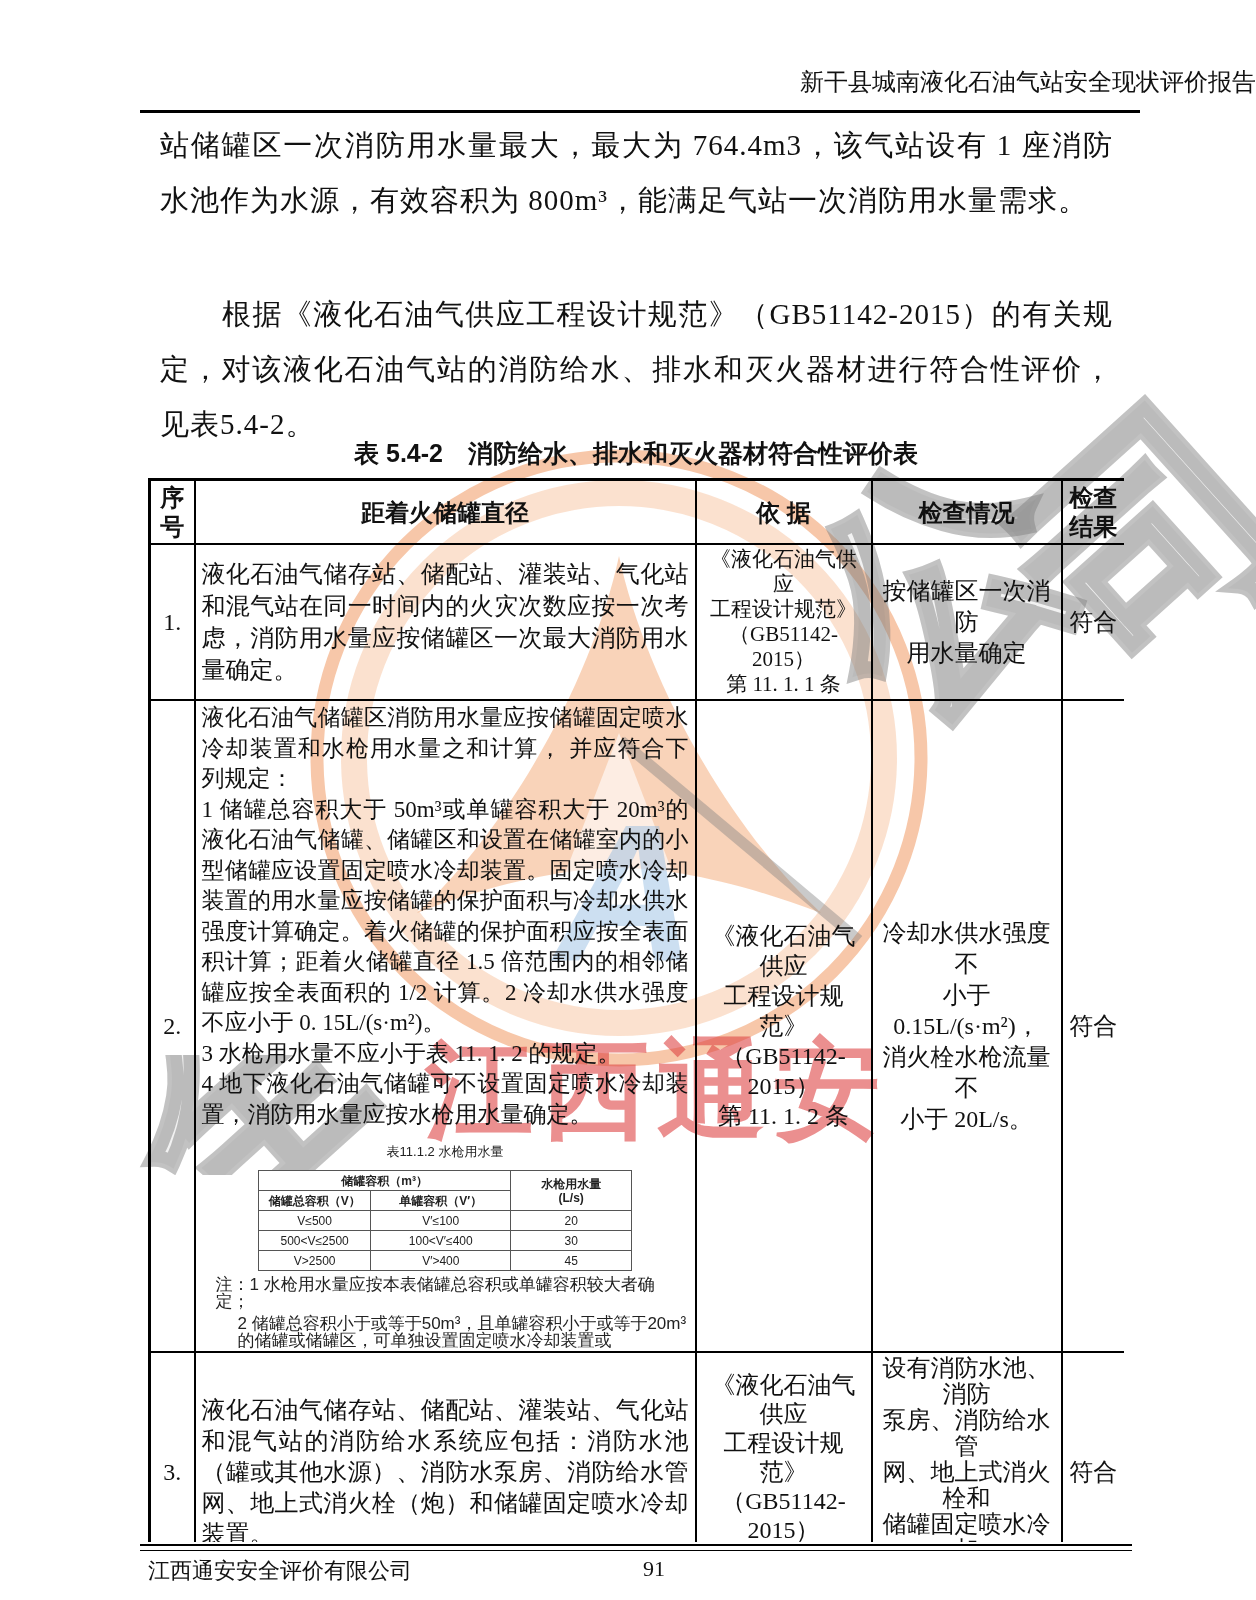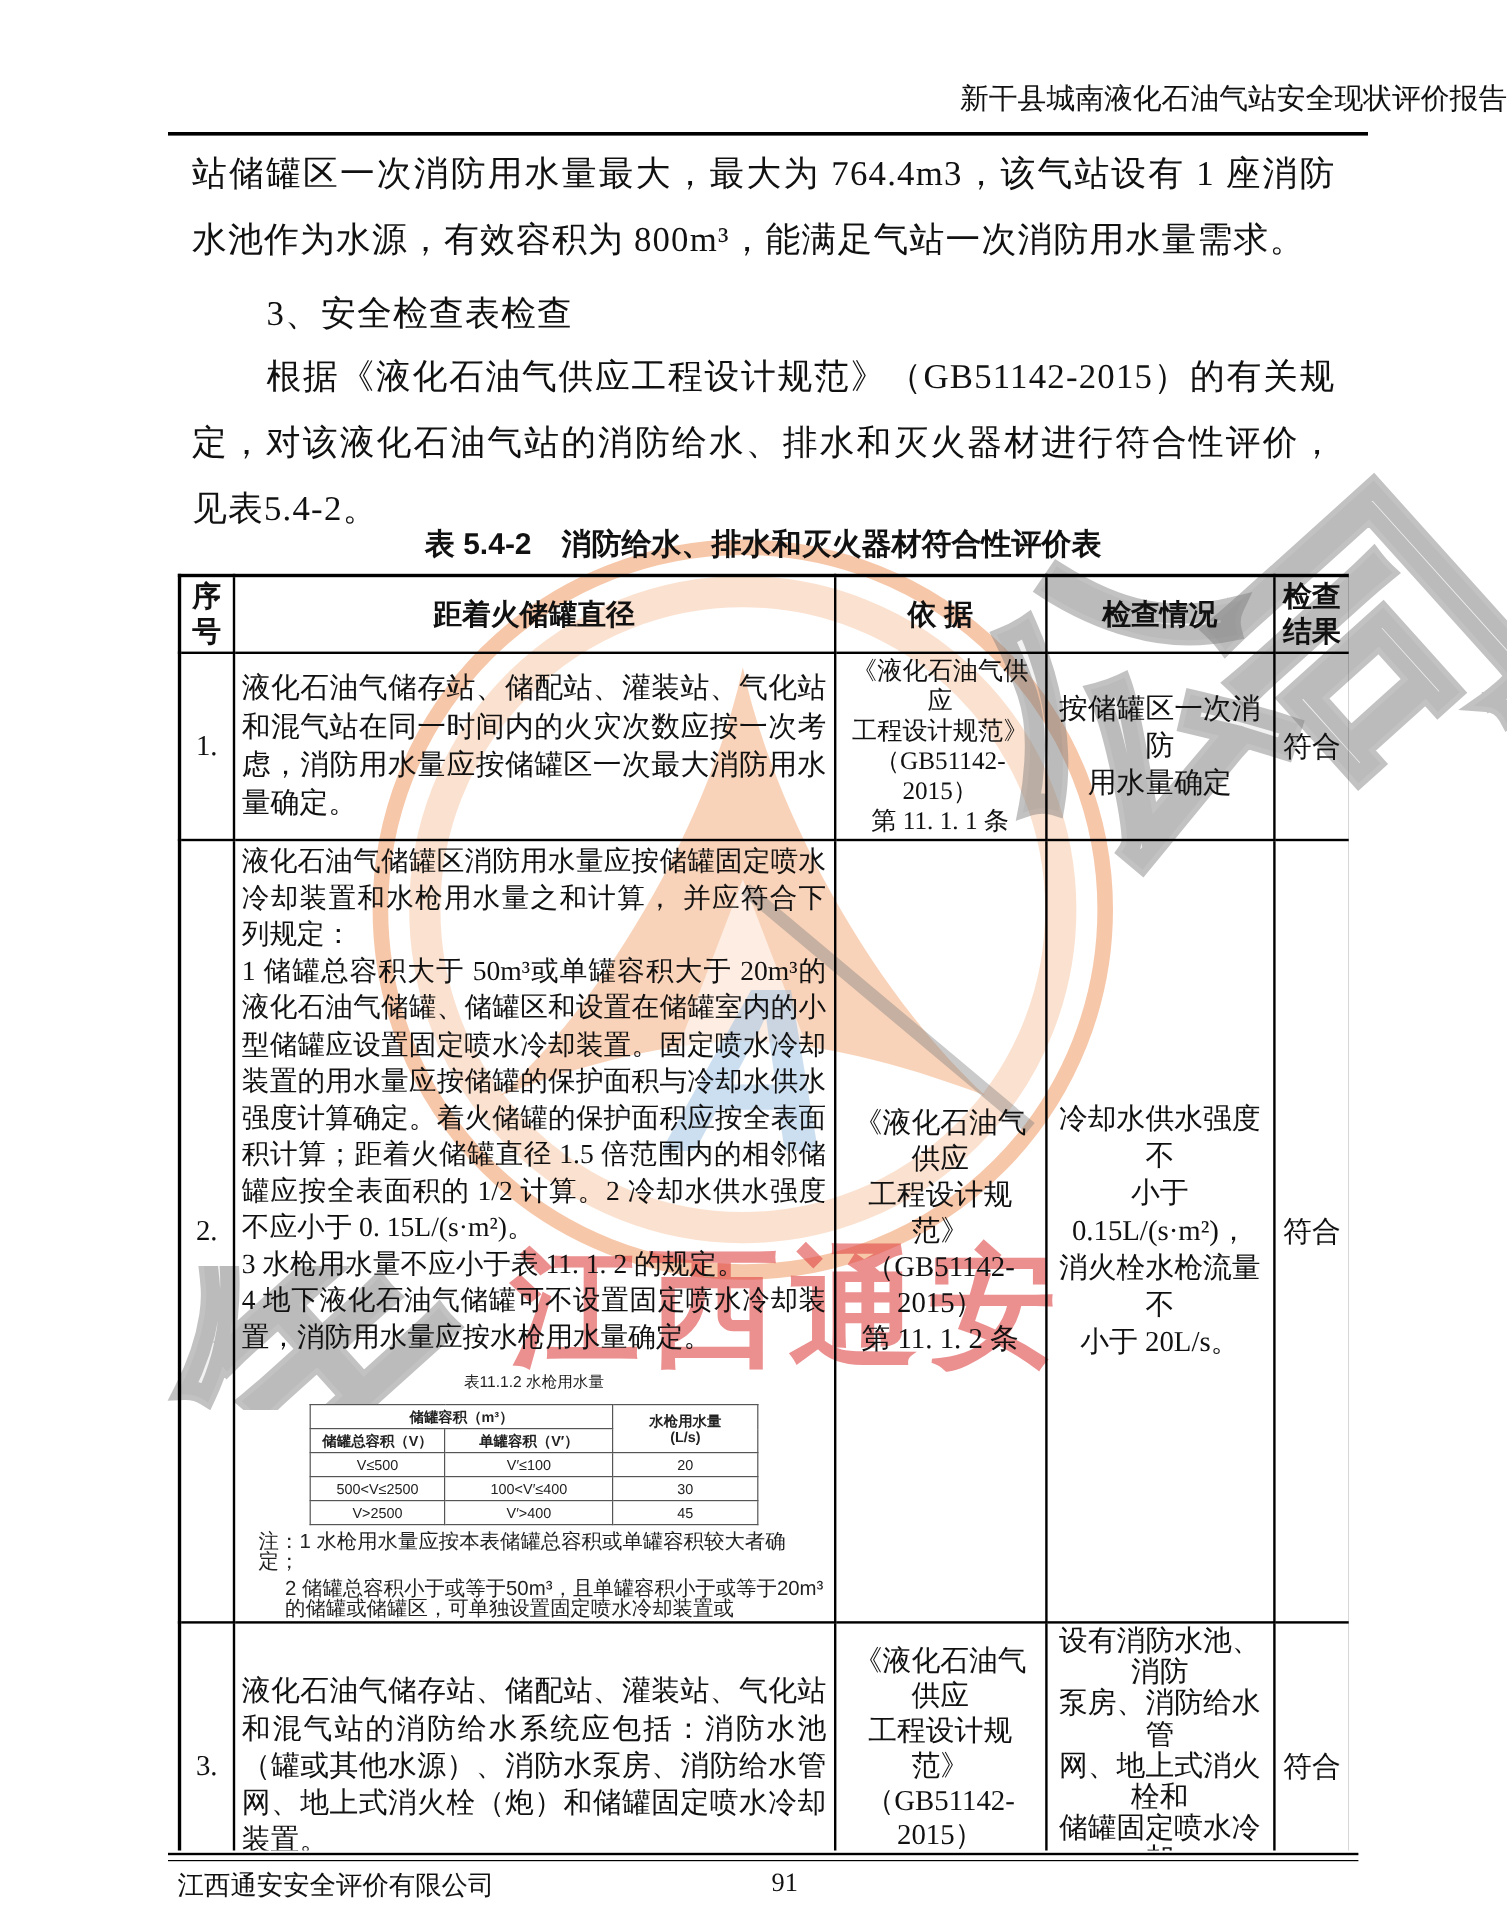--- a/index.html
+++ b/index.html
@@ -90,21 +90,20 @@
   <div class="gray-bar"></div>
   <div class="blue-char">A</div>
 </div>
 
 <div id="content" class="layer">
 
   <div class="doc-header-title">新干县城南液化石油气站安全现状评价报告</div>
   <div class="doc-header-rule"></div>
 
   <div id="p1" class="para">站储罐区一次消防用水量最大，最大为 764.4m3，该气站设有 1 座消防水池作为水源，有效容积为 800m³，能满足气站一次消防用水量需求。</div>
-  <div id="h3" class="para">3、安全检查表检查</div>
   <div id="p2" class="para">根据《液化石油气供应工程设计规范》（GB51142-2015）的有关规定，对该液化石油气站的消防给水、排水和灭火器材进行符合性评价，见表5.4-2。</div>
 
   <div class="table-title">表 5.4-2　消防给水、排水和灭火器材符合性评价表</div>
 
   <div class="table-wrap">
   <table class="main">
     <colgroup>
           <col style="width:45px">
           <col style="width:501px">
           <col style="width:176px">

